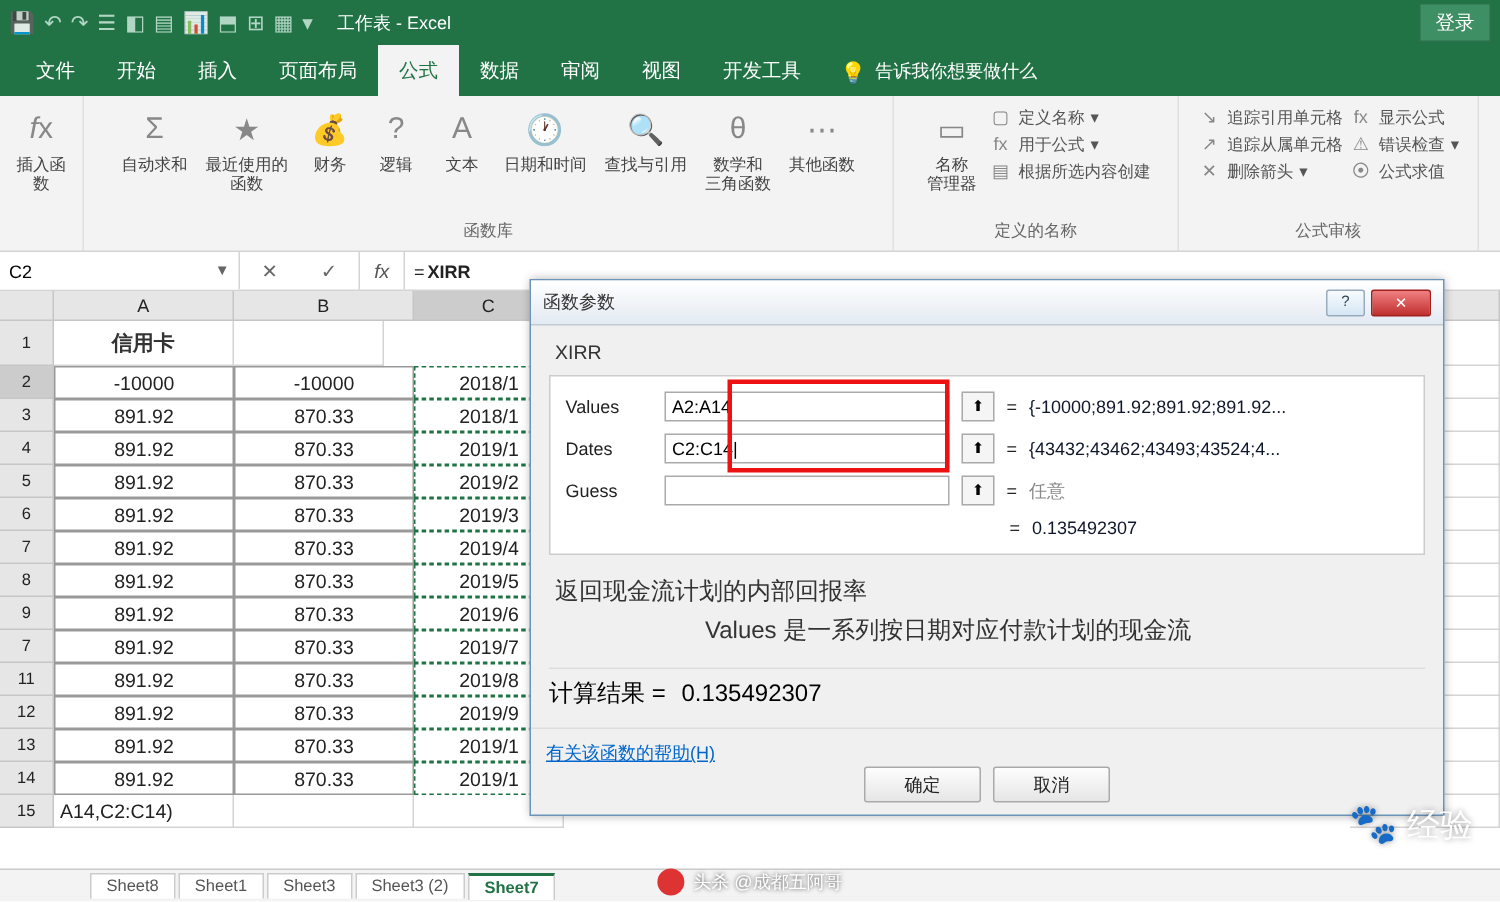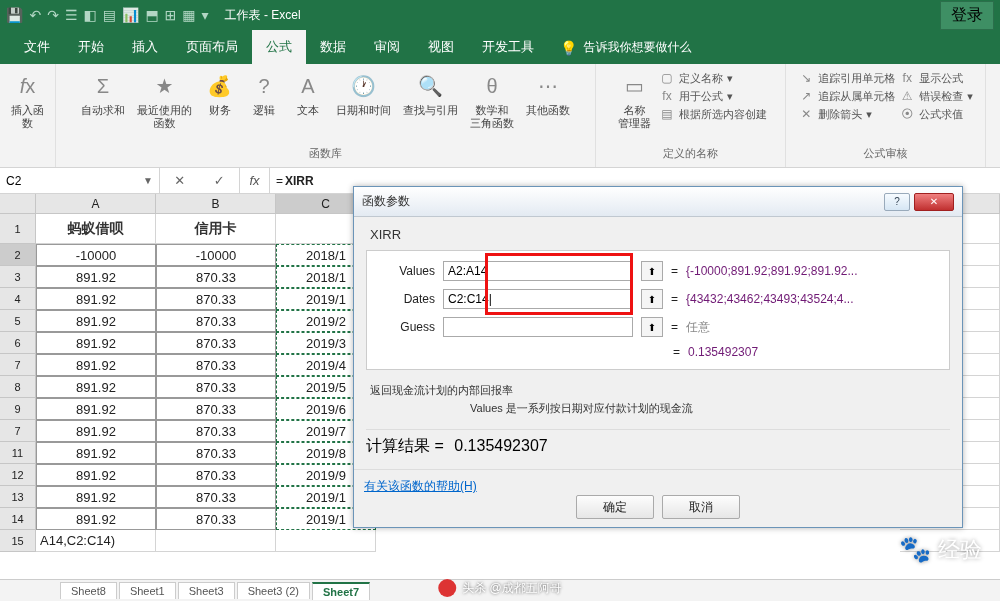--- a/index.html
+++ b/index.html
@@ -3,21 +3,21 @@
 <meta charset="utf-8">
 <style>
 * { margin: 0; padding: 0; box-sizing: border-box; font-family: "Microsoft YaHei", "SimSun", sans-serif; }
 body { width: 1000px; height: 601px; overflow: hidden; background: #fff; position: relative; }
 
 
 .titlebar { height: 30px; background: #217346; display: flex; align-items: center; gap: 4px; padding: 0 6px; color: #cce8db; }
 .titlebar .qat { display: flex; gap: 6px; align-items: center; }
 .titlebar .qat span { font-size: 14px; opacity: .85; }
 .titlebar .title { margin-left: 12px; font-size: 12px; color: #fff; }
-.titlebar .login { margin-left: auto; background: #3e8f64; padding: 3px 10px; font-size: 16px; color: #000000; border: 1px solid #2b6f4b; }
+.titlebar .login { margin-left: auto; background: #3e8f64; padding: 3px 10px; font-size: 13px; color: #ffffff; border: 1px solid #2b6f4b; }
 
 
 .tabs { height: 34px; background: #217346; display: flex; align-items: flex-end; padding-left: 10px; gap: 0; }
 .tab { color: #fff; padding: 8px 14px; font-size: 13px; cursor: pointer; }
 .tab.active { background: #f3f3f3; color: #217346; }
 .tell { color: #fff; font-size: 12px; display: flex; align-items: center; gap: 6px; padding: 8px 12px; }
 .tell .bulb { font-size: 14px; }
 
 
 .ribbon { height: 104px; background: #f3f3f3; border-bottom: 1px solid #d4d4d4; display: flex; position: relative; }
@@ -63,26 +63,26 @@
 .dlg-title { height: 30px; background: linear-gradient(#fff,#e3eaf2); border-bottom: 1px solid #c0c8d0; display: flex; align-items: center; padding: 0 8px; font-size: 12px; color: #333; }
 .dlg-title .wt { }
 .dlg-title .wc { margin-left: auto; display: flex; gap: 4px; }
 .dlg-title .wbtn { width: 26px; height: 18px; display: flex; align-items: center; justify-content: center; font-size: 10px; border: 1px solid #9ab; background: linear-gradient(#f6fbff,#d6e6f4); color: #345; border-radius: 2px; }
 .dlg-title .wbtn.close { background: linear-gradient(#f08080,#c03030); color: #fff; border-color: #a02020; width: 40px; }
 .dlg-body { padding: 8px 12px 12px; }
 .dlg-body .fname { font-size: 13px; color: #333; padding: 2px 0 8px 4px; }
 .params { border: 1px solid #ccc; background: #fff; padding: 10px; display: flex; flex-direction: column; gap: 8px; position: relative; }
 .redbox { position: absolute; left: 118px; top: 2px; width: 148px; height: 62px; border: 3px solid #e11; pointer-events: none; }
 .param-row { display: flex; align-items: center; gap: 8px; font-size: 12px; }
-.param-row .plabel { width: 58px; text-align: right; color: #222; }
+.param-row .plabel { width: 58px; color: #222; }
 .param-row .pinput { width: 190px; height: 20px; border: 1px solid #aaa; background: #fff; padding: 0 4px; font-size: 12px; display: flex; align-items: center; }
 .param-row .coll { width: 22px; height: 20px; border: 1px solid #aaa; background: #f5f5f5; display: flex; align-items: center; justify-content: center; font-size: 10px; }
 .param-row .eq { color: #222; }
-.param-row .pval { color: #701a75; }
-.desc { font-size: 11px; color: #333; padding: 12px 4px 4px; line-height: 1.6; }
+.param-row .pval { color: #0f172a; }
+.desc { font-size: 16px; color: #333; padding: 12px 4px 4px; line-height: 1.6; }
 .desc .d2 { padding-left: 100px; }
 .dlg-foot { border-top: 1px solid #ddd; padding: 8px 10px; display: flex; align-items: center; font-size: 12px; flex-direction: column; }
 .dlg-foot .help { color: #0066cc; text-decoration: underline; margin-right: auto; }
 .dlg-foot .btns { display: flex; gap: 8px; }
 .dlg-btn { width: 78px; height: 24px; border: 1px solid #aaa; background: linear-gradient(#fdfdfd,#e6e6e6); font-size: 12px; display: flex; align-items: center; justify-content: center; color: #222; border-radius: 2px; }
 .dlg-sep { border-top: 1px solid #ddd; margin-top: 8px; padding-top: 6px; }
 
 
 .watermark { position: absolute; right: 18px; bottom: 36px; color: #fff; font-size: 22px; text-shadow: 0 0 4px rgba(0,0,0,.4); display: flex; align-items: center; gap: 6px; font-family: "Microsoft YaHei"; }
 .watermark .paw { font-size: 26px; }
@@ -249,21 +249,20 @@
     <div class="corner"></div>
     <div class="ch colA">A</div>
     <div class="ch colB">B</div>
     <div class="ch colC sel">C</div>
     <div class="ch" style="flex:1"></div>
     <div class="ch colK">K</div>
   </div>
   <div class="rows" id="rows">
       <div class="row hdr-row">
         <div class="rh">1</div>
-        <div class="cell colA hdr">蚂蚁借呗</div>
         <div class="cell colB hdr">信用卡</div>
         <div class="cell colC hdr"></div>
         <div class="cell" style="flex: 1 1 0%; border: none;"></div>
         <div class="cell colK"></div>
       </div>
       <div class="row">
         <div class="rh sel">2</div>
         <div class="cell colA num b-all">-10000</div>
         <div class="cell colB num b-all">-10000</div>
         <div class="cell colC num b-all marching">2018/1</div>

